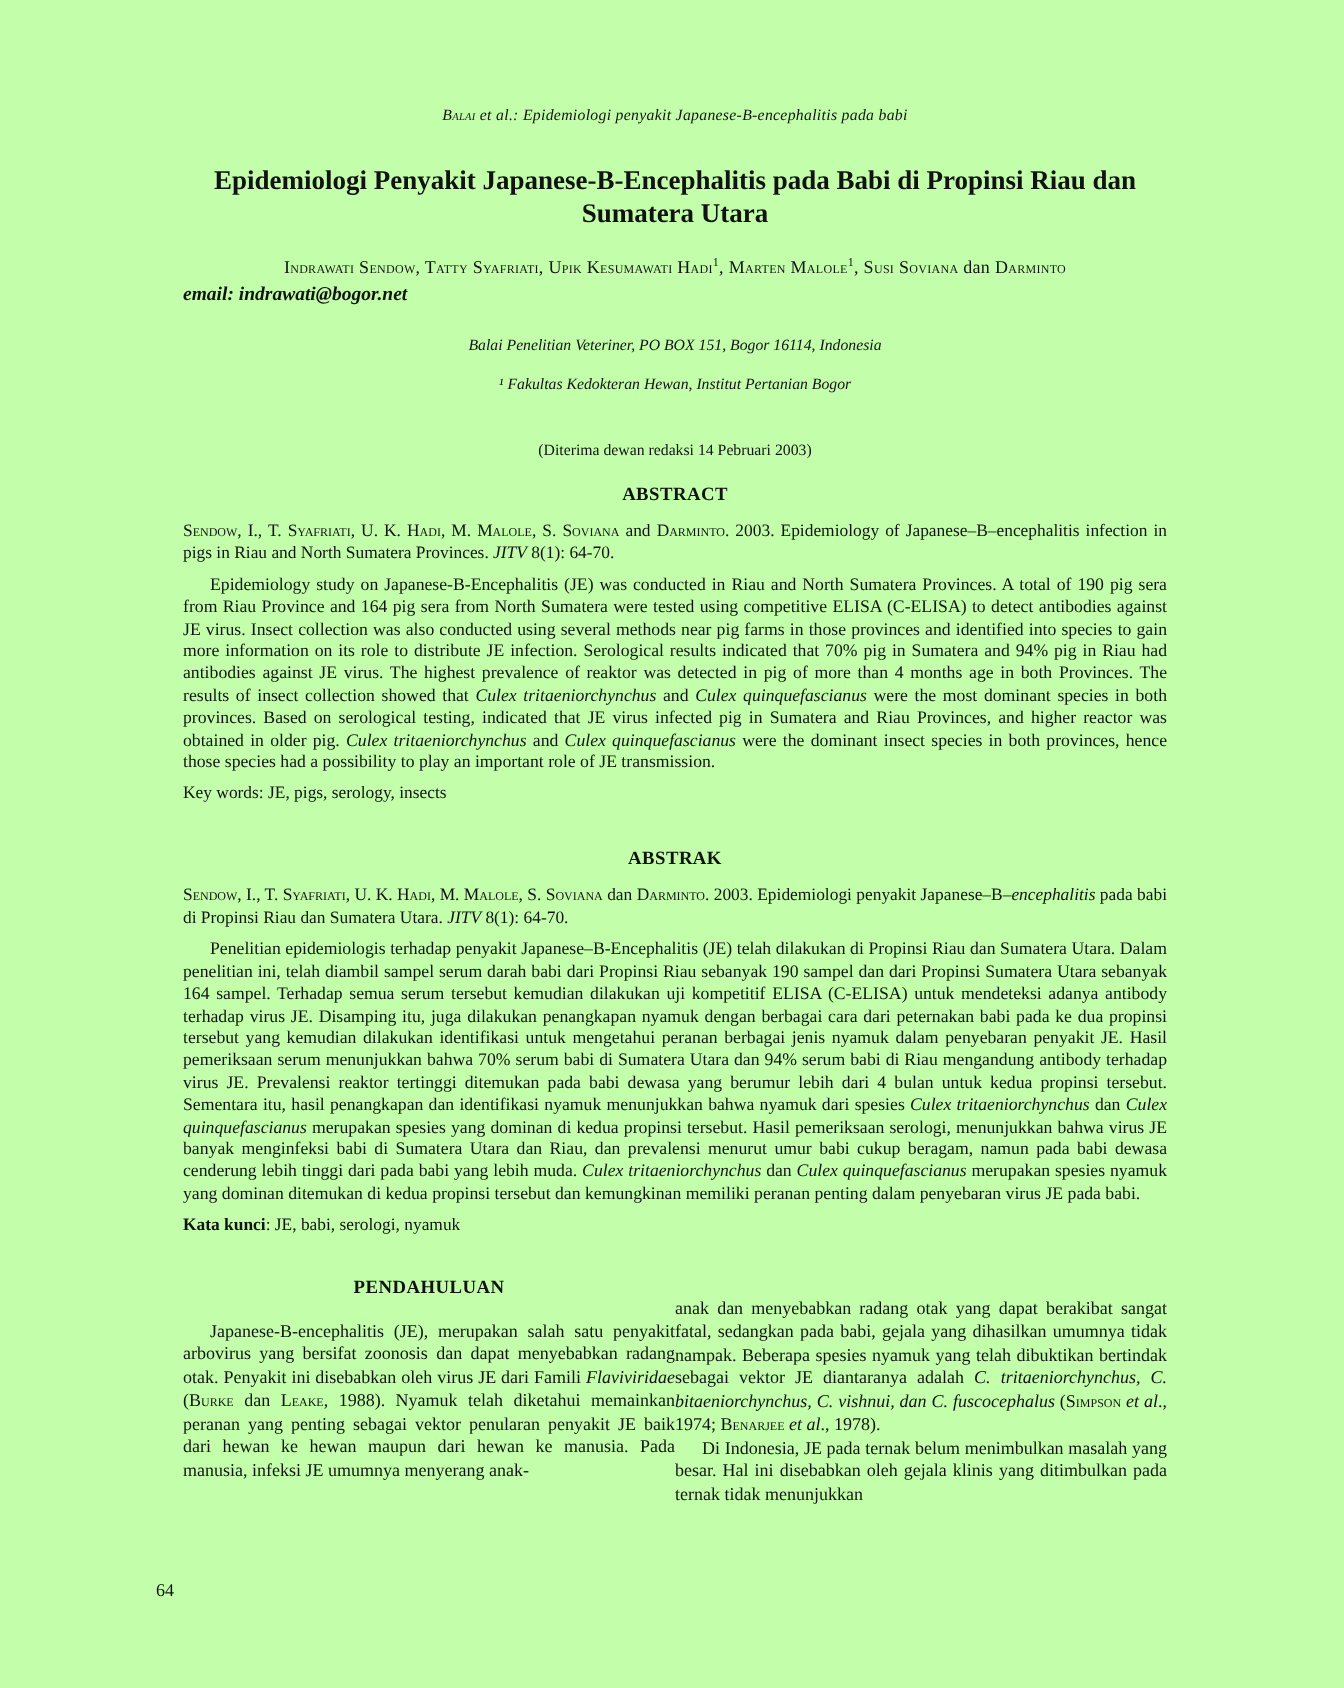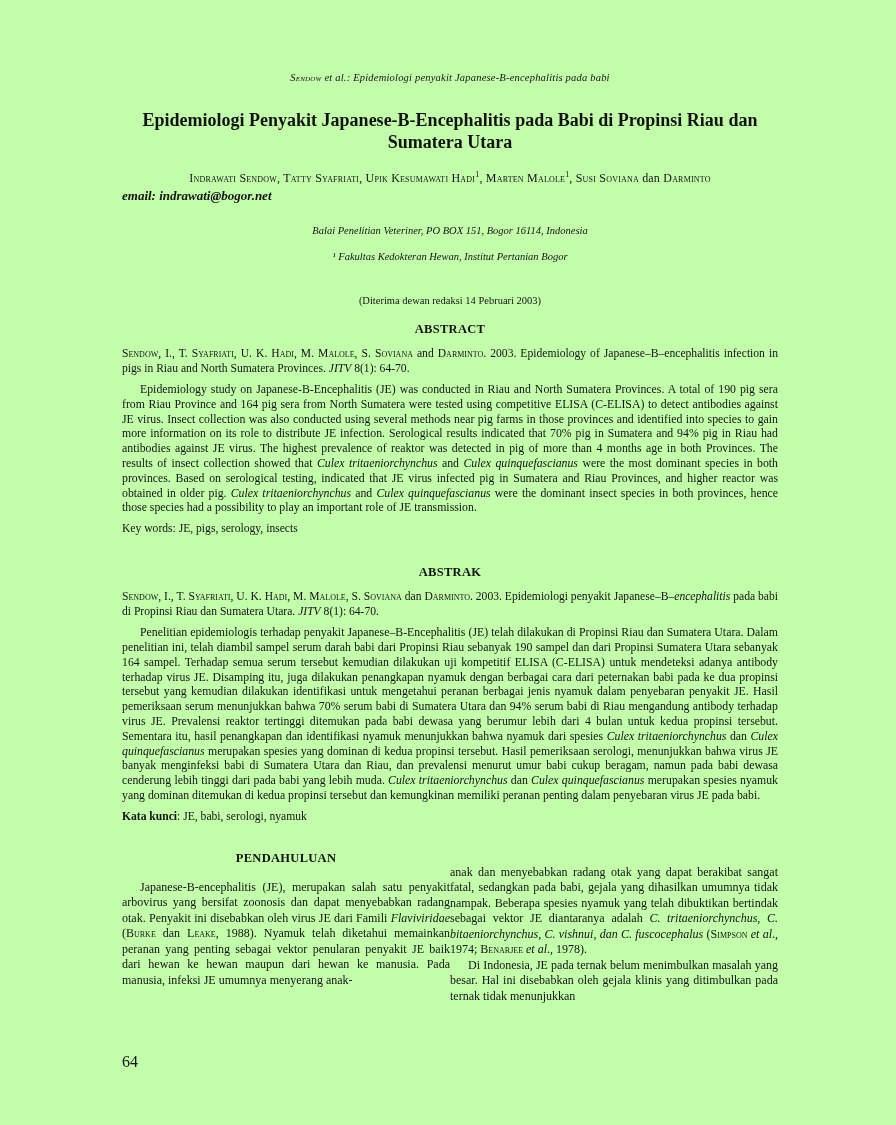--- a/index.html
+++ b/index.html
@@ -95,31 +95,31 @@
     letter-spacing:.3px;
   }
   .col .bodytext{
     margin-top:14px;
     font-size:12px;
     line-height:15.5px;
   }
   .col .bodytext + .bodytext{margin-top:0;}
   .page-number{
     position:absolute;
-    left:122px;top:1053px;
-    font-size:16px;
+    left:104px;top:1053px;
+    font-size:12px;
   }
   sup{line-height:0;}
 </style>
 </head>
 <body>
 
 <div class="page">
 
-  <div class="running-head"><span style="font-style: italic; font-variant: small-caps;">Sendow</span><span style="font-style: italic;"> et al.: Epidemiologi penyakit Japanese-B-encephalitis pada babi</span></div>
+  <div class="running-head"><span style="font-style: italic; font-variant: small-caps;">Balai</span><span style="font-style: italic;"> et al.: Epidemiologi penyakit Japanese-B-encephalitis pada babi</span></div>
 
   <h1 class="title">Epidemiologi Penyakit Japanese-B-Encephalitis pada Babi di Propinsi Riau dan Sumatera Utara</h1>
 
   <div class="authors"><span style="font-variant: small-caps;">Indrawati Sendow, Tatty Syafriati, Upik Kesumawati Hadi</span><sup>1</sup><span style="font-variant: small-caps;">, Marten Malole</span><sup>1</sup><span style="font-variant: small-caps;">, Susi Soviana</span><span> dan </span><span style="font-variant: small-caps;">Darminto</span></div>
   <div class="email">email: indrawati@bogor.net</div>
 
   <div class="affil">Balai Penelitian Veteriner, PO BOX 151, Bogor 16114, Indonesia</div>
   <div class="affil affil-2">¹ Fakultas Kedokteran Hewan, Institut Pertanian Bogor</div>
 
   <div class="received">(Diterima dewan redaksi 14 Pebruari 2003)</div>

